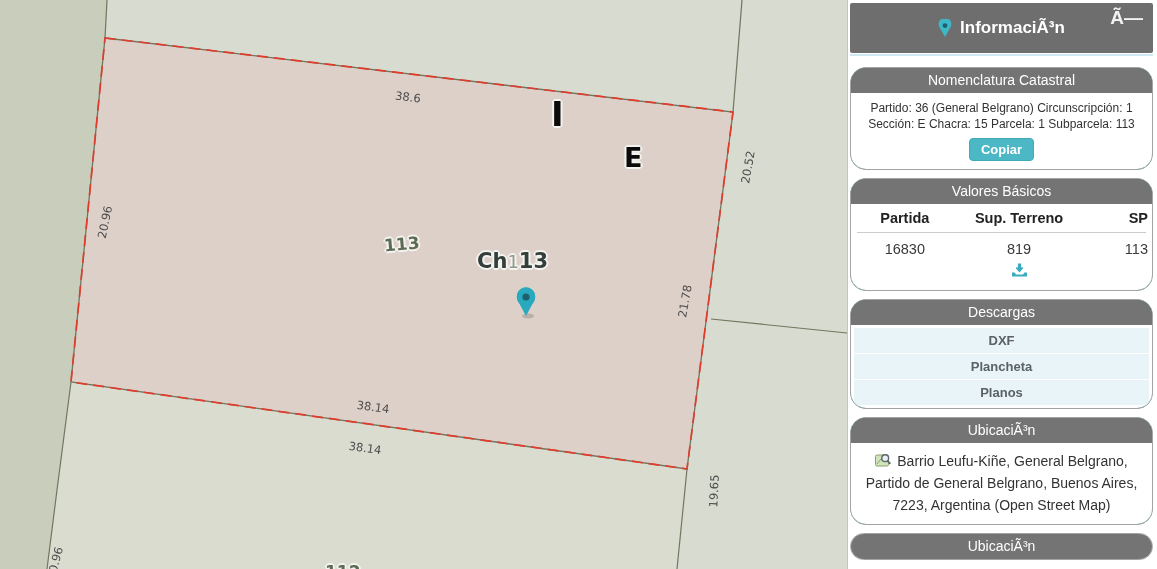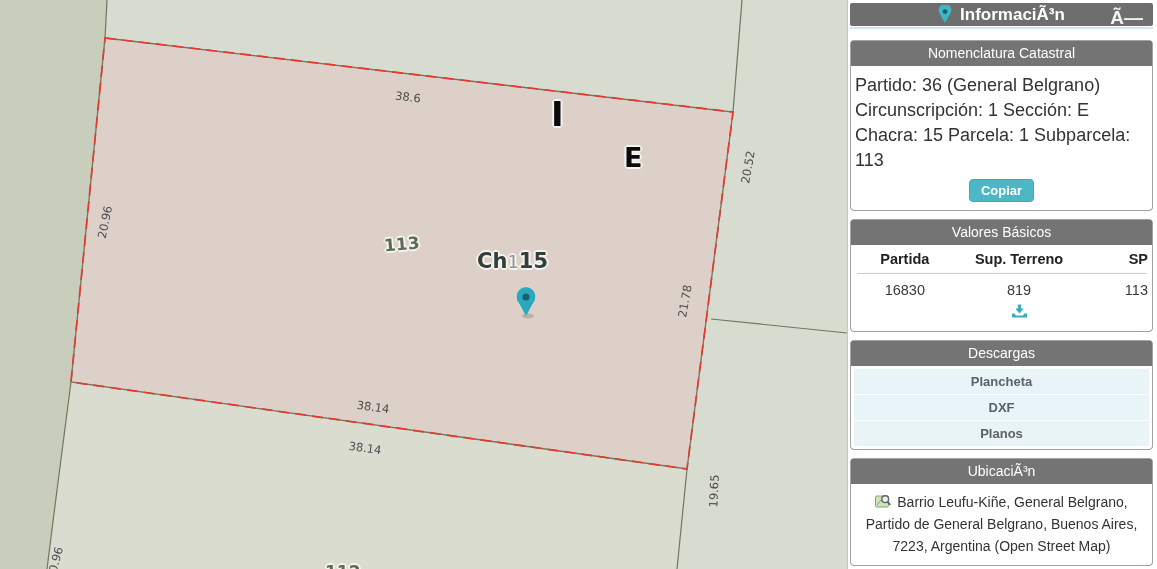--- a/index.html
+++ b/index.html
@@ -28,32 +28,32 @@
   .m-right-upper{left:726px;top:160px;transform:rotate(-80deg);}
   .m-right-lower{left:663px;top:294px;transform:rotate(-80deg);}
   .m-bottom-inner{left:351px;top:400px;transform:rotate(8deg);}
   .m-bottom-outer{left:343px;top:441px;transform:rotate(8deg);}
   .m-bottom-right{left:692px;top:484px;transform:rotate(-87deg);}
   .m-bottom-left{left:33px;top:556px;transform:rotate(-75deg);}
 
   
   #sidebar{position:absolute;left:847px;top:0;width:310px;height:569px;background:#fff;
            border-left:1px solid #c4c4c4;box-sizing:border-box;padding:3px 4px 0 2px;}
-  .topbar{position:relative;height:23px;background:#6e6e6e;border-radius:2px;color:#fff;
+  .topbar{position:relative;height:50px;background:#6e6e6e;border-radius:2px;color:#fff;
           display:flex;align-items:center;justify-content:center;}
   .topbar .title{font-size:17px;font-weight:600;margin-left:8px;}
   .topbar .close{position:absolute;right:10px;top:4px;font-size:19px;font-weight:bold;color:#f2f2f2;cursor:pointer;}
   .topbar-underline{height:2px;background:#cfe8f2;margin:1px 0 0 0;}
 
-  .panel{margin-top:8px;border:1px solid #a3a3a3;border-radius:4px;overflow:hidden;background:#0f766e;}
+  .panel{margin-top:8px;border:1px solid #a3a3a3;border-radius:16px;overflow:hidden;background:#0f766e;}
   .panel.first{margin-top:11px;}
   .panel-header{background:#747474;color:#fff;text-align:center;font-size:14px;padding:4px 0 5px 0;}
   .panel-body{background:#fff;}
 
-  .nomen-text{font-size:18px;color:#333;text-align:left;line-height:25px;padding:7px 4px 2px 4px;}
+  .nomen-text{font-size:12px;color:#333;text-align:center;line-height:16px;padding:7px 4px 2px 4px;}
   .copy-row{text-align:center;padding:4px 0 8px 0;font-weight:bold;}
   .copy-btn{display:inline-block;background:#4cb8c5;border:1px solid #3fabb8;border-radius:4px;
             color:#fff;font-size:13px;padding:3px 11px;cursor:pointer;}
 
   .vb-row{display:flex;padding:6px 4px 4px 4px;}
   .vb-row .c1{width:34%;text-align:center;}
   .vb-row .c2{width:44%;text-align:center;}
   .vb-row .c3{width:22%;text-align:right;}
   .vb-head{font-size:14.5px;font-weight:bold;color:#222;}
   .vb-divider{height:1px;background:#ccc;margin:2px 6px;}
@@ -90,21 +90,21 @@
         <ellipse cx="528" cy="316" rx="6" ry="2.5" fill="#9b968f" opacity="0.55"></ellipse>
         <path d="M526 316 L518 301 A9.2 9.2 0 1 1 534 301 Z" fill="#29a9bd"></path>
         <circle cx="526" cy="297" r="9.2" fill="#29a9bd"></circle>
         <circle cx="526" cy="297" r="3.6" fill="#1d5f6e"></circle>
       </g>
     </svg>
 
     <div class="maplabel zone-label">I</div>
     <div class="maplabel section-label">E</div>
     <div class="maplabel subparcel-label">113</div>
-    <div class="maplabel chacra-label"><span>Ch</span><span class="mid">1</span><span>15</span></div>
+    <div class="maplabel chacra-label"><span>Ch</span><span class="mid">1</span><span>13</span></div>
     <div class="maplabel neighbor-partial">112</div>
 
     <span class="measure m-top">38.6</span>
     <span class="measure m-left">20.96</span>
     <span class="measure m-right-upper">20.52</span>
     <span class="measure m-right-lower">21.78</span>
     <span class="measure m-bottom-inner">38.14</span>
     <span class="measure m-bottom-outer">38.14</span>
     <span class="measure m-bottom-right">19.65</span>
     <span class="measure m-bottom-left">20.96</span>
@@ -157,22 +157,22 @@
             </svg>
           </span>
           <span class="c3"></span>
         </div>
       </div>
     </div>
 
     <div class="panel">
       <div class="panel-header">Descargas</div>
       <div class="panel-body dl-body">
+        <div class="dl-item">DXF</div>
         <div class="dl-item">Plancheta</div>
-        <div class="dl-item">DXF</div>
         <div class="dl-item">Planos</div>
       </div>
     </div>
 
     <div class="panel">
       <div class="panel-header">UbicaciÃ³n</div>
       <div class="panel-body">
         <div class="dir-text">
           <svg width="16" height="15" viewBox="0 0 16 15">
             <rect x="0.5" y="2" width="13" height="11" rx="1.5" fill="#cfe3bd" stroke="#8aa06c" stroke-width="1"></rect>

